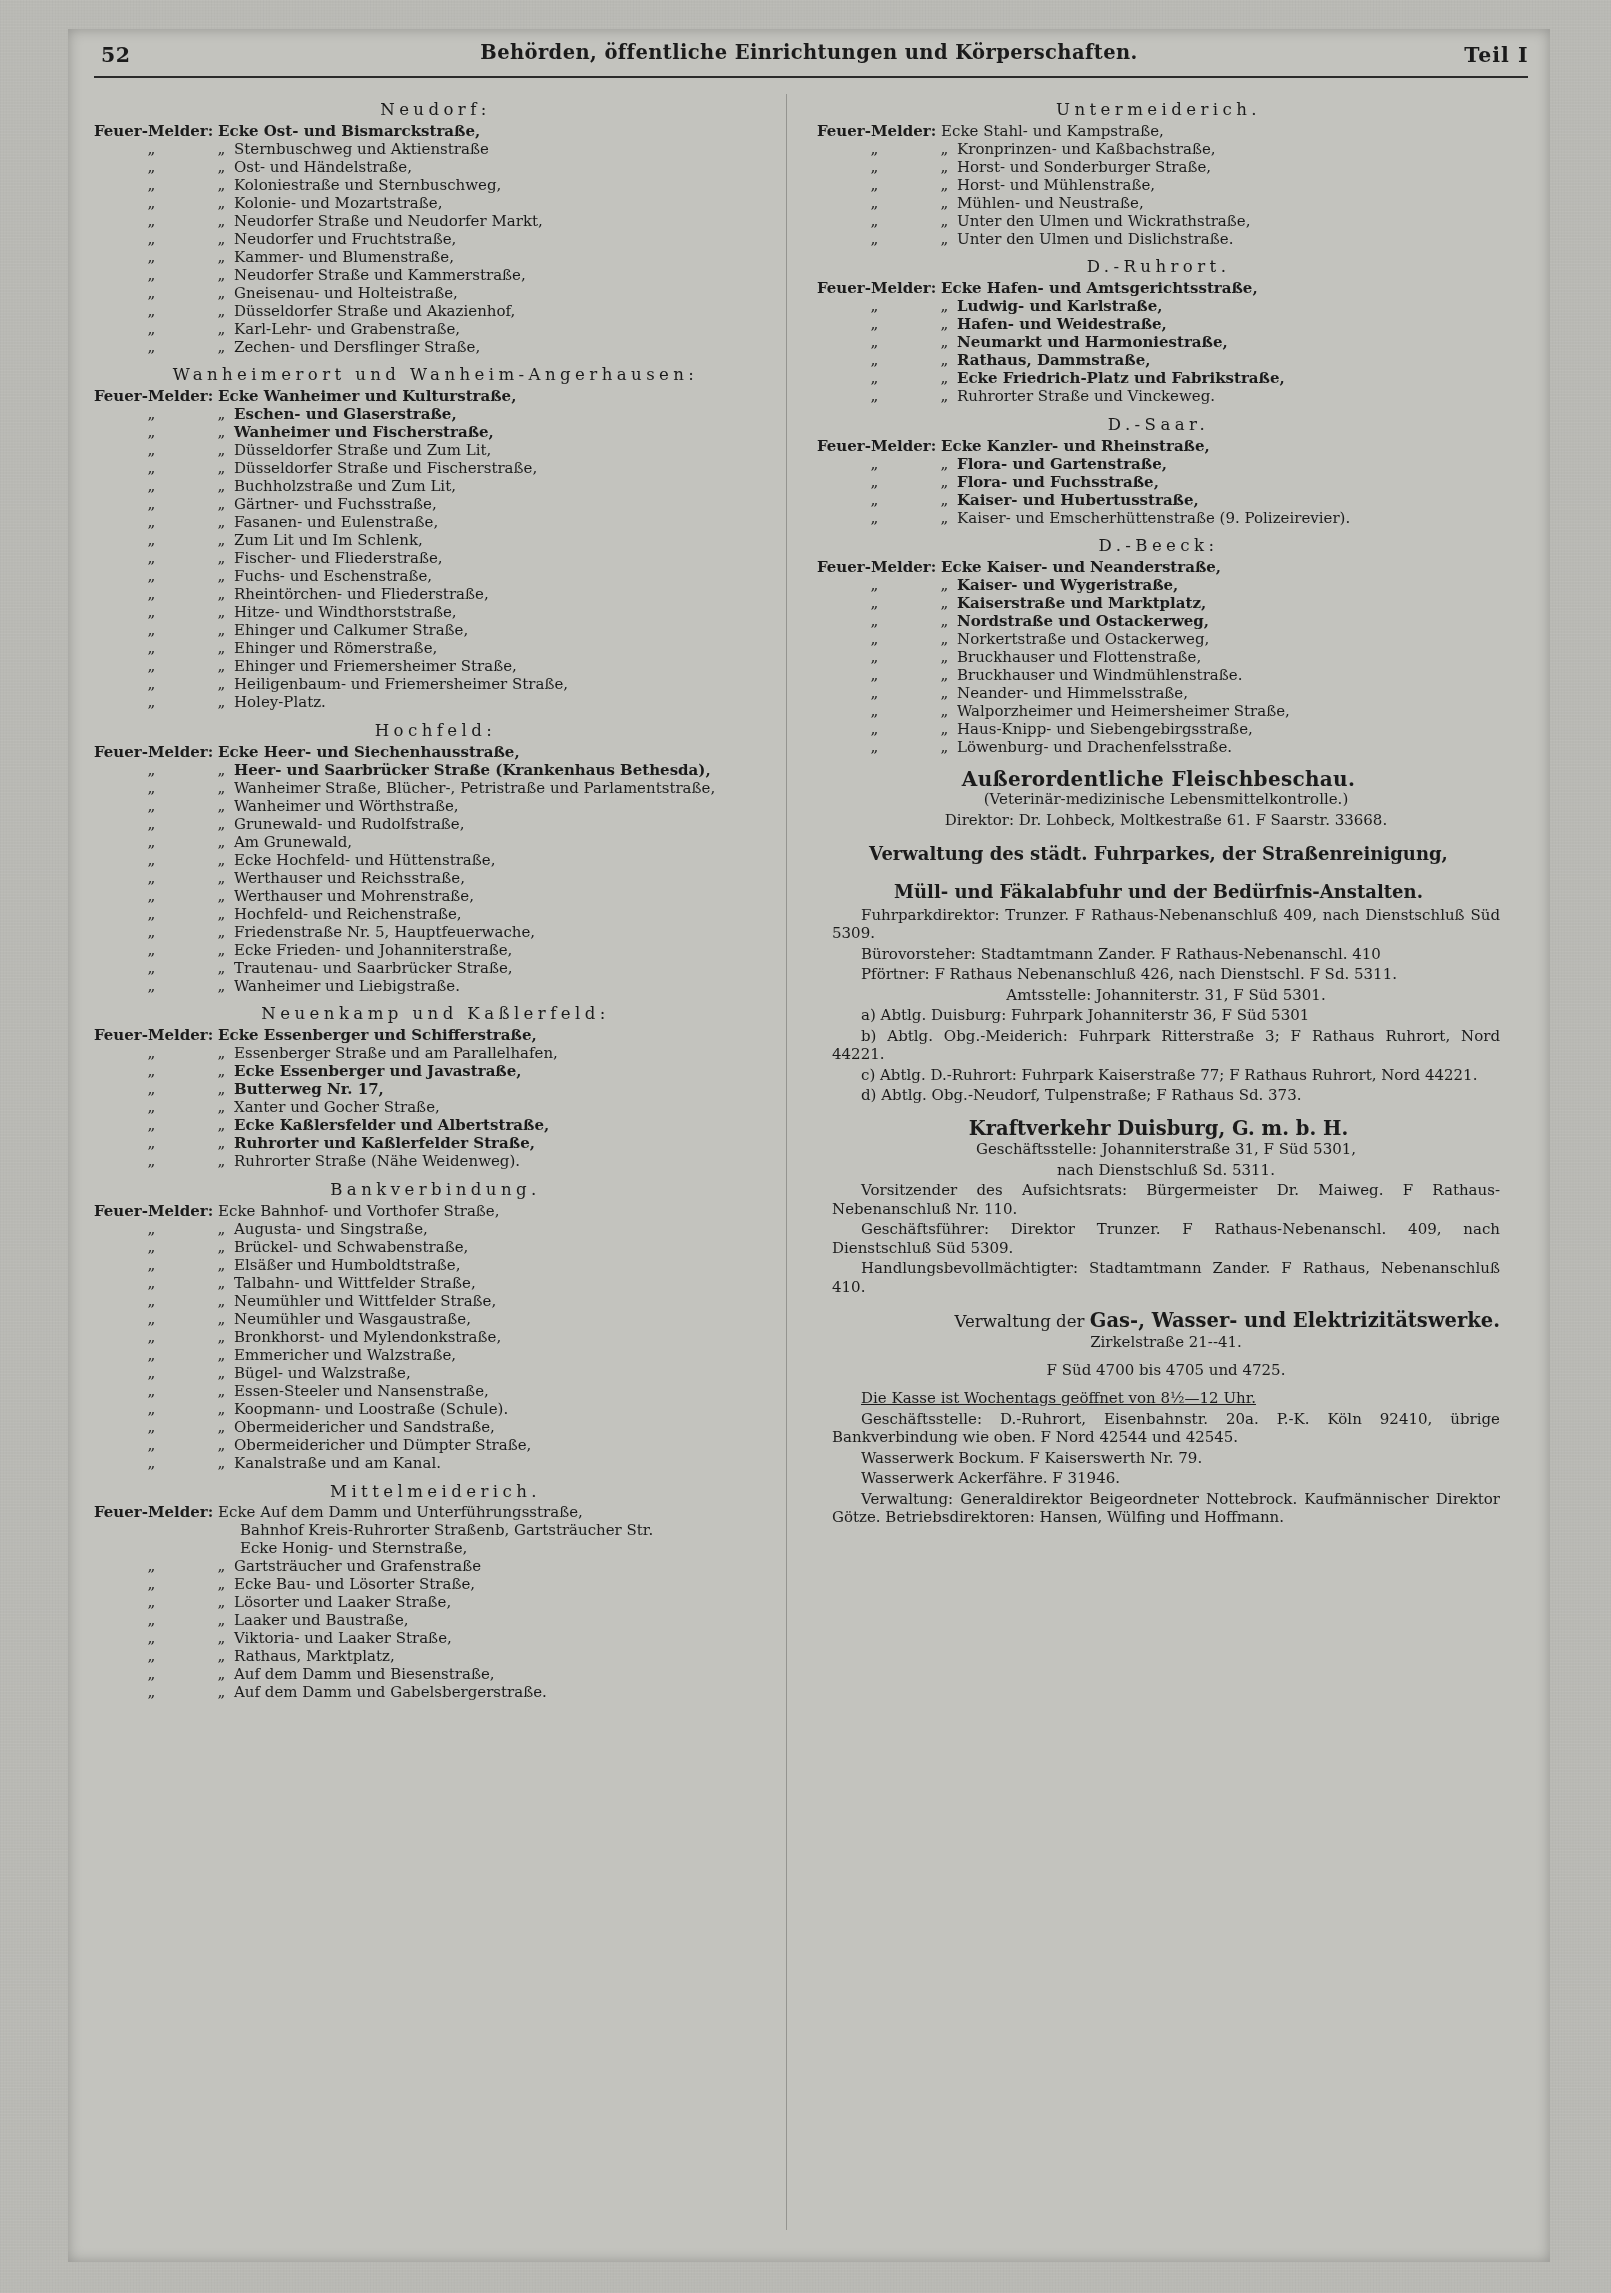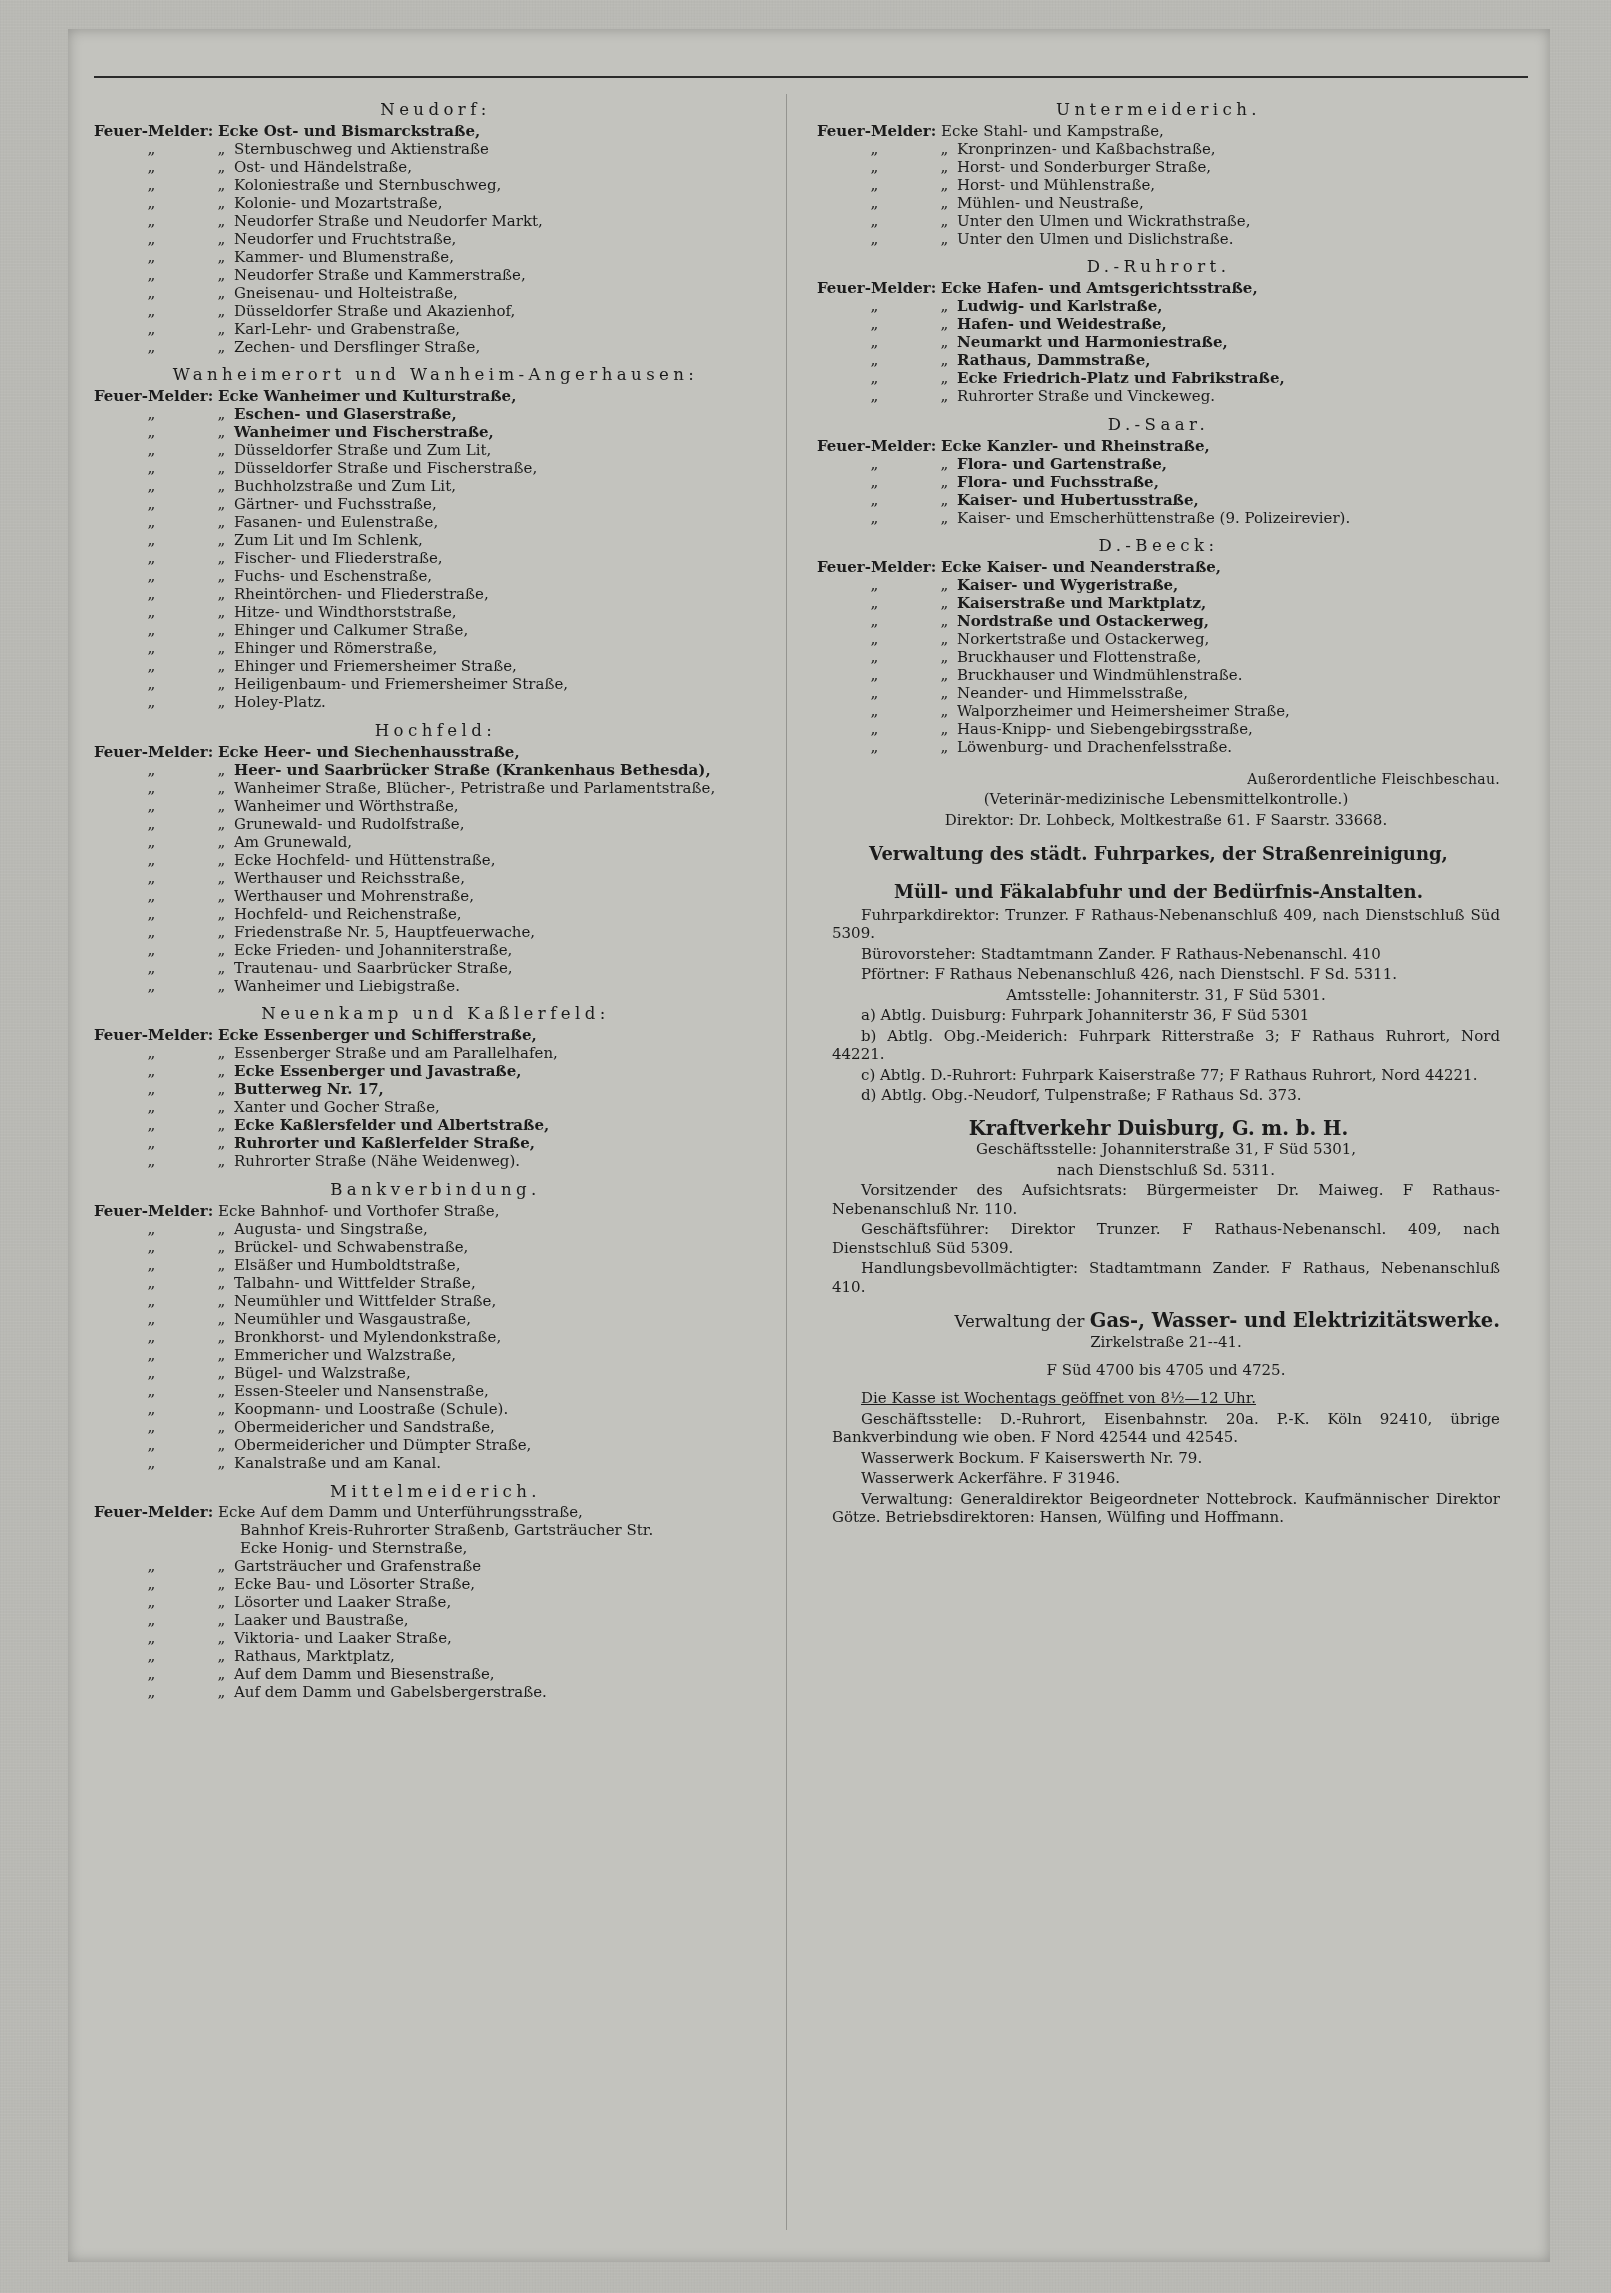--- a/index.html
+++ b/index.html
@@ -119,23 +119,23 @@
     white-space: nowrap;
   }
   .cont {
     display: block;
     padding-left: 146px;
     white-space: nowrap;
   }
   .bold { font-weight: bold; }
   
   .h2 {
-    text-align: right;
-    font-weight: normal;
-    font-size: 14px;
+    text-align: center;
+    font-weight: bold;
+    font-size: 20px;
     margin: 13.7px 0 2px 0;
     letter-spacing: 0.3px;
   }
   .h2b {
     text-align: center;
     font-weight: bold;
     font-size: 19.5px;
     margin: 15.6px 0 2px 0;
   }
   .h3 {
@@ -153,20 +153,25 @@
   }
   .para.c { text-align: center; text-indent: 0; }
   .just { text-align: justify; }
 </style>
 </head>
 <body>
 
 <div class="page">
   <div class="sheet"></div>
 
+  <div class="hdr">
+    <div class="pageno">52</div>
+    <div class="title">Behörden, öffentliche Einrichtungen und Körperschaften.</div>
+    <div class="part">Teil I</div>
+  </div>
   <div class="rule"></div>
   <div class="vrule"></div>
 
   <div class="col left">
 
     <div class="sec-title sp">Neudorf:</div>
     <div class="row"><span class="lbl">Feuer-Melder:</span> <span class="bold">Ecke Ost- und Bismarckstraße,</span></div>
     <div class="row"><span class="ditto">„</span><span class="ditto2">„</span><span>Sternbuschweg und Aktienstraße</span></div>
     <div class="row"><span class="ditto">„</span><span class="ditto2">„</span><span>Ost- und Händelstraße,</span></div>
     <div class="row"><span class="ditto">„</span><span class="ditto2">„</span><span>Koloniestraße und Sternbuschweg,</span></div>

